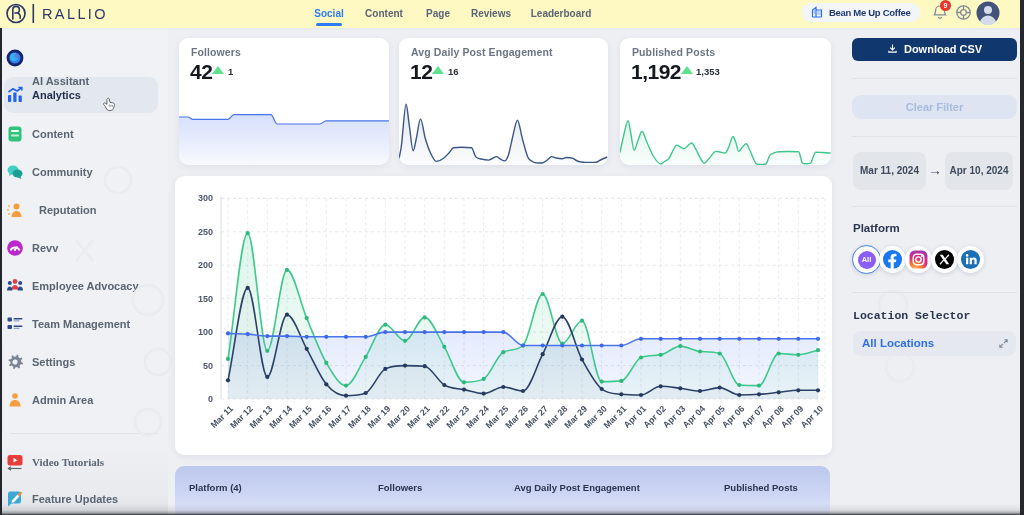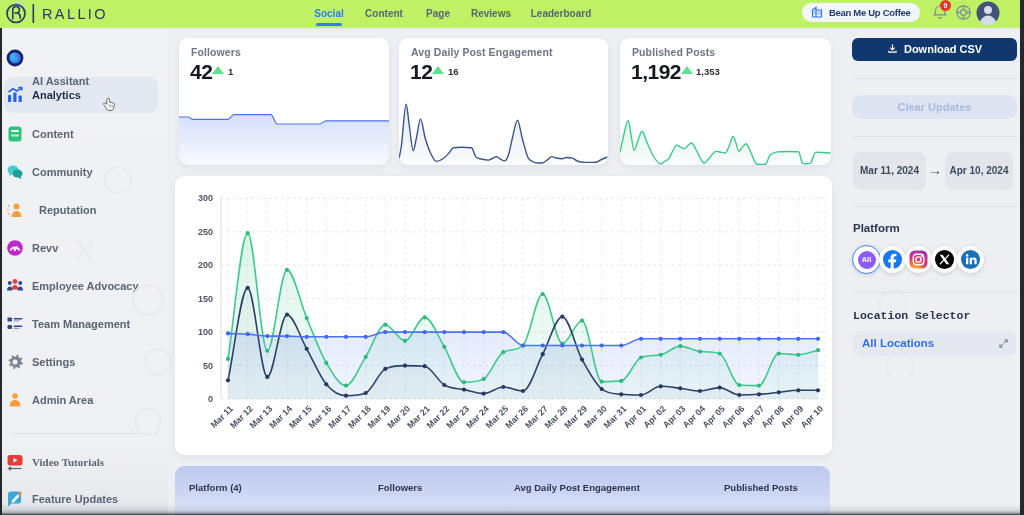--- a/index.html
+++ b/index.html
@@ -1,20 +1,20 @@
 <!DOCTYPE html>
 <html><head>
 <meta charset="utf-8">
 <style>
 * { margin:0; padding:0; box-sizing:border-box; }
 html,body { width:1024px; height:515px; overflow:hidden; }
 body { font-family:"Liberation Sans", sans-serif; background:#edeff3; position:relative; }
 .abs { position:absolute; }
 
-#hdr { position:absolute; left:0; top:0; width:1024px; height:28px; background:#bef264; z-index:20; box-shadow:0 1px 2px rgba(40,50,80,0.05); }
+#hdr { position:absolute; left:0; top:0; width:1024px; height:28px; background:#fef9c3; z-index:20; box-shadow:0 1px 2px rgba(40,50,80,0.05); }
 .nav { position:absolute; top:0; height:28px; line-height:27px; font-size:10px; font-weight:bold; color:#5a6476; transform:translateX(-50%); }
 .nav.act { color:#2e7cf6; }
 .navu { position:absolute; left:316px; top:23px; width:26px; height:3px; background:#2e7cf6; border-radius:2px; }
 
 #side { position:absolute; left:0; top:28px; width:168px; height:487px; background:linear-gradient(180deg,#f0f2f5 0%,#eef0f3 85%,#e8eaee 96%,#dfe2e6 100%); }
 .sitem { position:absolute; left:32px; font-size:11px; font-weight:bold; color:#5b6573; white-space:nowrap; transform:translateY(-50%); }
 .sicon { position:absolute; left:6px; transform:translateY(-50%); width:18px; height:18px; }
 #hl { position:absolute; left:4px; top:49px; width:154px; height:36px; background:#e3e8ef; border-radius:9px; }
 
 .card { position:absolute; top:38px; height:127px; background:#fff; border-radius:9px; box-shadow:0 2px 7px rgba(35,48,95,0.07); overflow:hidden; }
@@ -434,21 +434,21 @@
 <div class="stxt" style="left:189px;">Platform (4)</div>
 <div class="stxt" style="left:378px;">Followers</div>
 <div class="stxt" style="left:514px;">Avg Daily Post Engagement</div>
 <div class="stxt" style="left:724px;">Published Posts</div>
 
 <div id="dlbtn"><svg width="11" height="11" viewBox="0 0 24 24" style="vertical-align:-1px;">
       <path d="M12 3 V14 M7 10 L12 15 L17 10" stroke="#fff" stroke-width="2.4" fill="none"></path>
       <path d="M4 17 V20 H20 V17" stroke="#fff" stroke-width="2.4" fill="none"></path>
     </svg> &nbsp;Download CSV</div>
 <div class="rdiv" style="top:78px;"></div>
-<div id="clrbtn">Clear Updates</div>
+<div id="clrbtn">Clear Filter</div>
 <div class="rdiv" style="top:136px;"></div>
 <div class="datechip" style="left:853px; width:73px;"><span>Mar 11, 2024</span></div>
 <div class="abs" style="left:928px; top:162px; font-size:14px; color:#3f4a5c;">→</div>
 <div class="datechip" style="left:945px; width:68px;"><span>Apr 10, 2024</span></div>
 <div class="rdiv" style="top:206px;"></div>
 <div id="rlabel1">Platform</div>
 <div style="position:absolute;left:852px;top:245px;width:29px;height:29px;border-radius:50%;background:#fff;border:1.6px solid #3c82f0;box-shadow:0 1px 4px rgba(40,50,90,0.15);"></div>
 <div style="position:absolute;left:857.5px;top:250.5px;width:18px;height:18px;border-radius:50%;background:#8b5cf6;color:#fff;font-size:7.5px;font-weight:bold;text-align:center;line-height:18px;">All</div>
 <div class="pbadge" style="left:879px;"></div>
 <svg width="19" height="19" viewBox="0 0 36 36" style="position:absolute;left:883px;top:250px;">

